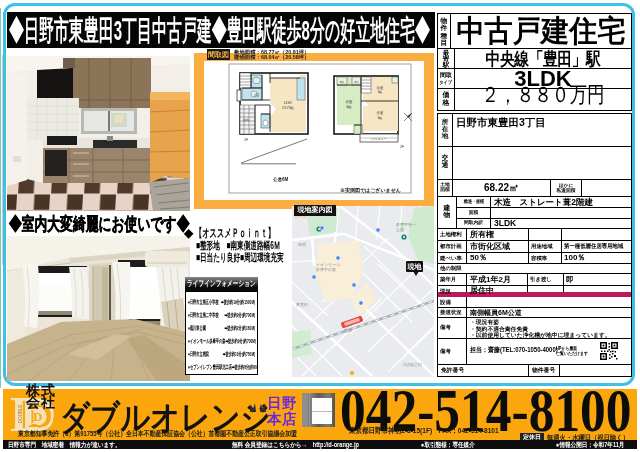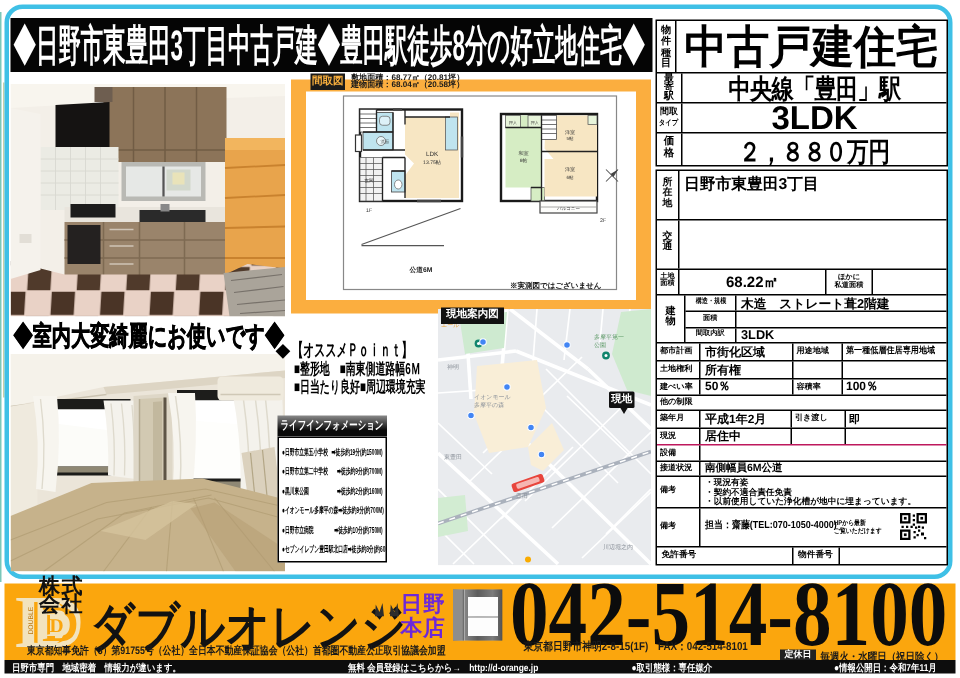--- a/index.html
+++ b/index.html
@@ -460,21 +460,21 @@
       </div>
 </div>
 
 <div style="display:flex;height:20px;border-bottom:1px solid #000">
 <div style="width:17px;border-right:1px solid #000;font-size:6px;font-weight:bold;text-align:center;line-height:7.4px;padding-top:2.5px;white-space:nowrap">間取<br><span style="display:inline-block;font-size:5px;transform:scaleX(0.85)">タイプ</span></div>
 <div style="flex:1;display:flex;align-items:center;justify-content:center;font-weight:bold;font-size:22px">3LDK</div>
 </div>
 
 <div style="display:flex;height:21px">
 <div style="width:17px;border-right:1px solid #000;font-size:7px;font-weight:bold;text-align:center;line-height:8px;padding-top:2px">価<br>格</div>
-<div style="flex:1;display:flex;align-items:flex-start;justify-content:center;font-weight:bold;font-size:18px">
+<div style="flex:1;display:flex;align-items:flex-end;justify-content:center;font-weight:normal;font-size:22px">
         <span style="transform:scaleX(0.8);white-space:nowrap">２，８８０万円</span>
       </div>
 </div>
 </div>
 
 <div class="abs" style="left:437px;top:113px;width:195px;height:264px;border:1.6px solid #000;background:#fff;font-weight:bold">
 
 <div style="display:flex;height:33px;border-bottom:1px solid #000">
 <div style="width:15px;border-right:1px solid #000;font-size:6.6px;text-align:center;line-height:7px;padding-top:4px">所<br>在<br>地</div>
 <div style="flex:1;font-size:10.5px;padding:2px 12px 0 3px">日野市東豊田3丁目</div>
@@ -502,52 +502,52 @@
 <div style="width:34px;border-right:1px solid #000;font-size:4.8px;text-align:center;line-height:10px">面積</div>
 </div>
 <div style="display:flex;height:9px">
 <div style="width:34px;border-right:1px solid #000;font-size:4.8px;text-align:center;line-height:8px">間取内訳</div>
 <div style="flex:1;font-size:8.5px;line-height:8px;padding-left:3px">3LDK</div>
 </div>
 </div>
 </div>
 
 <div style="display:flex;height:12px;border-bottom:1px solid #000;font-size:5.4px">
+<div style="width:29px;border-right:1px solid #000;line-height:11px;padding-left:2px">土地権利</div>
+<div style="width:62px;border-right:1px solid #000;font-size:8px;line-height:11px;padding-left:3px">所有権</div>
+<div style="width:33px;border-right:1px solid #000;line-height:11px"></div>
+<div style="flex:1"></div>
+</div>
+
+<div style="display:flex;height:12px;border-bottom:1px solid #000;font-size:5.4px">
 <div style="width:29px;border-right:1px solid #000;line-height:11px;padding-left:2px">都市計画</div>
 <div style="width:62px;border-right:1px solid #000;font-size:8px;line-height:11px;padding-left:3px">市街化区域</div>
 <div style="width:33px;border-right:1px solid #000;line-height:11px;padding-left:2px">用途地域</div>
 <div style="flex:1;font-size:6px;line-height:11px;padding-left:2px;white-space:nowrap"><span style="display:inline-block;transform:scaleX(0.9);transform-origin:0 0">第一種低層住居専用地域</span></div>
-</div>
-
-<div style="display:flex;height:12px;border-bottom:1px solid #000;font-size:5.4px">
-<div style="width:29px;border-right:1px solid #000;line-height:11px;padding-left:2px">土地権利</div>
-<div style="width:62px;border-right:1px solid #000;font-size:8px;line-height:11px;padding-left:3px">所有権</div>
-<div style="width:33px;border-right:1px solid #000;line-height:11px"></div>
-<div style="flex:1"></div>
 </div>
 
 <div style="display:flex;height:11px;border-bottom:1px solid #000;font-size:5.4px">
 <div style="width:29px;border-right:1px solid #000;line-height:10px;padding-left:2px">建ぺい率</div>
 <div style="width:62px;border-right:1px solid #000;font-size:8px;line-height:10px;padding-left:3px">50％</div>
 <div style="width:33px;border-right:1px solid #000;line-height:10px;padding-left:2px">容積率</div>
 <div style="flex:1;font-size:8px;line-height:10px;padding-left:2px">100％</div>
 </div>
 
 <div style="display:flex;height:10px;border-bottom:1.4px solid #000;font-size:5.4px">
 <div style="line-height:9px;padding-left:2px">他の制限</div>
 </div>
 
 <div style="display:flex;height:12px;border-bottom:1px solid #000;font-size:5.4px">
 <div style="width:29px;border-right:1px solid #000;line-height:11px;padding-left:2px">築年月</div>
 <div style="width:61px;border-right:1px solid #000;font-size:8px;line-height:11px;padding-left:3px">平成1年2月</div>
 <div style="width:36px;border-right:1px solid #000;line-height:11px;padding-left:2px">引き渡し</div>
 <div style="flex:1;font-size:7.5px;line-height:11px;padding-left:2px">即</div>
 </div>
 
-<div style="display:flex;height:11px;border-bottom:1px solid #be185d;font-size:5.4px">
+<div style="display:flex;height:11px;border-bottom:5px solid #be185d;font-size:5.4px">
 <div style="width:29px;border-right:1px solid #000;line-height:10px;padding-left:2px">現況</div>
 <div style="width:61px;border-right:1px solid #000;font-size:8px;line-height:10px;padding-left:3px">居住中</div>
 <div style="width:36px;border-right:1px solid #000;line-height:10px"></div>
 <div style="flex:1"></div>
 </div>
 
 <div style="display:flex;height:11px;border-bottom:1px solid #000;font-size:5.4px">
 <div style="width:29px;border-right:1px solid #000;line-height:10px;padding-left:2px">設備</div>
 </div>
 

